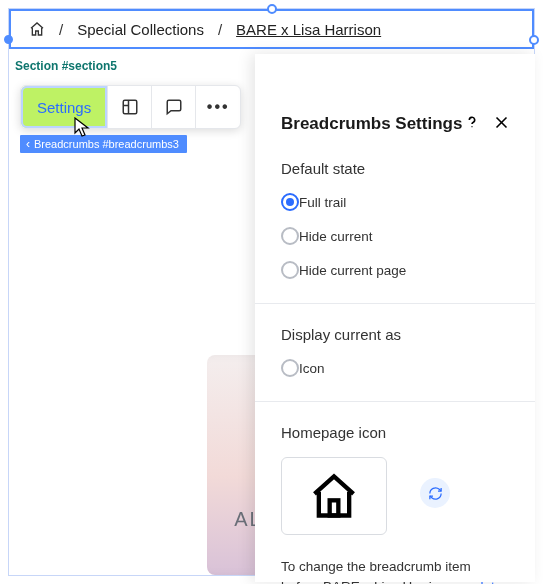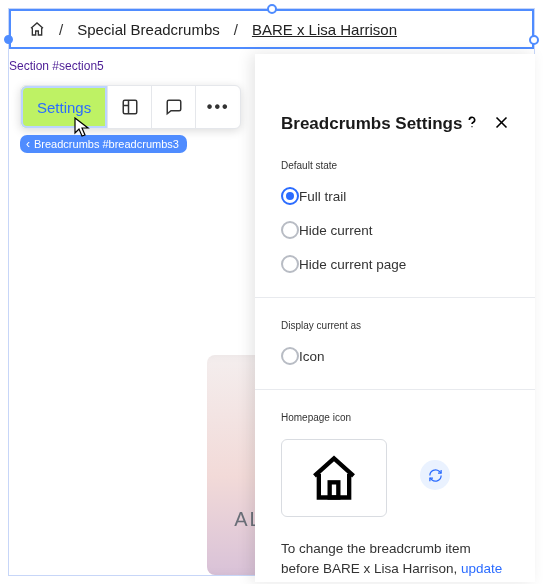--- a/index.html
+++ b/index.html
@@ -5,53 +5,53 @@
 * { box-sizing: border-box; margin: 0; padding: 0; font-family: -apple-system, BlinkMacSystemFont, "Segoe UI", Helvetica, Arial, sans-serif; }
 body { width: 543px; height: 584px; overflow: hidden; background: #fff; position: relative; }
 
 .stage { position: absolute; top: 8px; left: 8px; width: 527px; height: 568px; border: 1px solid #c7d6f8; background: #fff; }
 
 .stage-handle { position:absolute; width:10px; height:10px; border:2px solid #4f8cff; border-radius:50%; background:#fff; z-index:5; }
 .sh-top { top:-5px; left:50%; transform:translateX(-50%); }
 .sh-left { left:-5px; top:26px; background:#4f8cff; border-color:#4f8cff; width:9px; height:9px;}
 .sh-right { right:-5px; top:26px; }
 
-.section-label { position:absolute; top:50px; left:0px; font-size:12px; color:#4c1d95; }
+.section-label { position:absolute; top:50px; left:6px; font-size:12px; color:#0f766e;font-weight:bold; }
 
 .breadcrumbs { position:absolute; top:0; left:0; right:0; height:40px; border:2px solid #4f8cff; display:flex; align-items:center; gap:14px; padding:0 18px; font-size:15px; color:#333; }
 .breadcrumbs .sep { color:#333; }
 .breadcrumbs .home-icon svg { display:block; }
 .breadcrumbs .item { color:#222; }
 .breadcrumbs .item.current { text-decoration: underline; }
 
 .floating-toolbar { position:absolute; top:76px; left:11px; display:flex; background:#fff; border-radius:6px; box-shadow:0 2px 10px rgba(0,0,0,0.14); border:1px solid #e5e7eb; z-index:4;}
 .ft-btn { height:42px; display:flex; align-items:center; justify-content:center; border-right:1px solid #e5e7eb; cursor:pointer; }
 .ft-btn:last-child { border-right:none; }
 .ft-settings { padding:0 16px; color:#2b6cff; font-size:15px; font-weight:500; background:#bef264; border-radius:6px 0 0 6px; box-shadow: inset 0 0 0 2px #bcd4ff; }
 .ft-icon { width:44px; color:#333; }
 .ft-more { width:44px; color:#333; letter-spacing:2px; font-weight:600; }
 
 .cursor { position:absolute; top:108px; left:65px; z-index:6; }
 
-.crumb-tag { position:absolute; top:126px; left:11px; background:#4f8cff; color:#fff; font-size:11px; padding:3px 8px 3px 6px; border-radius:7px; display:flex; align-items:center; gap:4px; z-index:4;}
+.crumb-tag { position:absolute; top:126px; left:11px; background:#4f8cff; color:#fff; font-size:11px; padding:3px 8px 3px 6px; border-radius:1px; display:flex; align-items:center; gap:4px; z-index:4;}
 .crumb-tag::before { content:"‹"; font-size:12px; line-height:1; }
 
 .canvas-area { position:absolute; top:143px; left:0; right:0; bottom:0; background:#fff; display:flex; align-items:flex-end; justify-content:center; overflow:hidden; }
 .product { position:relative; width:170px; height:380px; }
 .bottle-cap { position:absolute; top:20px; left:50%; transform:translateX(-50%); width:34px; height:150px; background:linear-gradient(180deg,#f1f1f3,#e9eaee); border-radius:6px 6px 3px 3px; box-shadow: inset -4px 0 6px rgba(0,0,0,0.06), inset 4px 0 6px rgba(255,255,255,0.6);}
 .bottle-body { position:absolute; bottom:0; left:50%; transform:translateX(-50%); width:130px; height:220px; background:linear-gradient(180deg,#f4eeee 0%, #f2dad8 55%, #d9c2d8 100%); border-radius:8px; box-shadow: inset -6px 0 10px rgba(0,0,0,0.05);}
 .bottle-label { position:absolute; bottom:44px; left:50%; transform:translateX(-50%); font-size:20px; letter-spacing:2px; color:#6a6f78; font-weight:500;}
 
 .settings-panel { position:absolute; top:54px; left:255px; width:280px; height:528px; background:#fff; box-shadow:-4px 0 14px rgba(0,0,0,0.10); z-index:10; padding:24px 26px 0 26px; }
 .sp-header { display:flex; align-items:center; justify-content:space-between; margin-bottom:26px;margin-top:36px; }
 .sp-title { font-size:17px; font-weight:700; color:#1a1a1a; }
 .sp-header-icons { display:flex; gap:14px; align-items:center; }
 .sp-header-icons .ic { cursor:pointer; color:#222; }
 
-.sp-section-label { font-size:10px; color:#333; margin-bottom:16px; }
+.sp-section-label { font-size:15px; color:#333; margin-bottom:16px; }
 .radio-group { display:flex; flex-direction:column; gap:16px; margin-bottom:24px; }
 .radio-item { display:flex; align-items:center; gap:0; cursor:pointer; }
 .radio { width:18px; height:18px; border:2px solid #b8bcc4; border-radius:50%; position:relative; flex-shrink:0;}
 .radio.checked { border-color:#2b6cff; }
 .radio.checked::after { content:""; position:absolute; inset:3px; background:#2b6cff; border-radius:50%; }
 .radio-label { font-size:13.5px; color:#333; }
 
 .sp-divider { height:1px; background:#e8eaee; margin:0 -26px 22px -26px; }
 
 .homepage-icon-card { width:106px; height:78px; border:1px solid #d9dce1; border-radius:6px; display:flex; align-items:center; justify-content:center; margin-bottom:22px; position:relative;}
@@ -69,21 +69,21 @@
   <div class="stage-handle sh-right"></div>
 
   <div class="breadcrumbs">
     <span class="home-icon">
       <svg width="16" height="16" viewBox="0 0 24 24" fill="none" stroke="#333" stroke-width="2">
           <path d="M3 11 L12 3 L21 11"></path>
           <path d="M5 10 V21 H10 V15 H14 V21 H19 V10"></path>
         </svg>
     </span>
     <span class="sep">/</span>
-    <span class="item">Special Breadcrumbs</span>
+    <span class="item">Special Collections</span>
     <span class="sep">/</span>
     <span class="item current">BARE x Lisa Harrison</span>
   </div>
 
   <div class="section-label">Section #section5</div>
 
   <div class="floating-toolbar">
     <div class="ft-btn ft-settings">Settings</div>
     <div class="ft-btn ft-icon">
       <svg width="18" height="18" viewBox="0 0 24 24" fill="none" stroke="#333" stroke-width="2">

